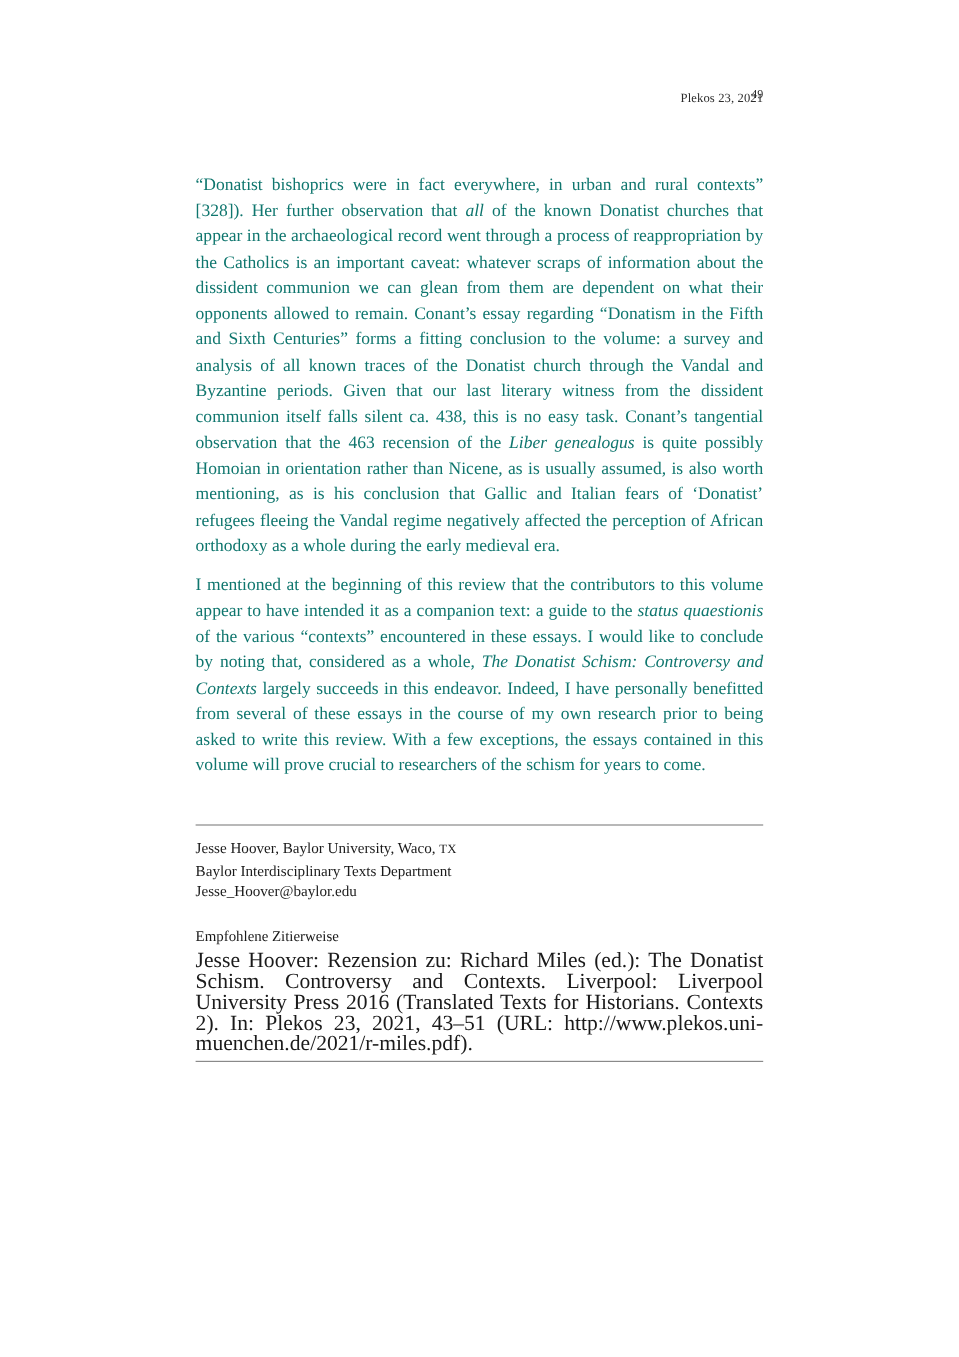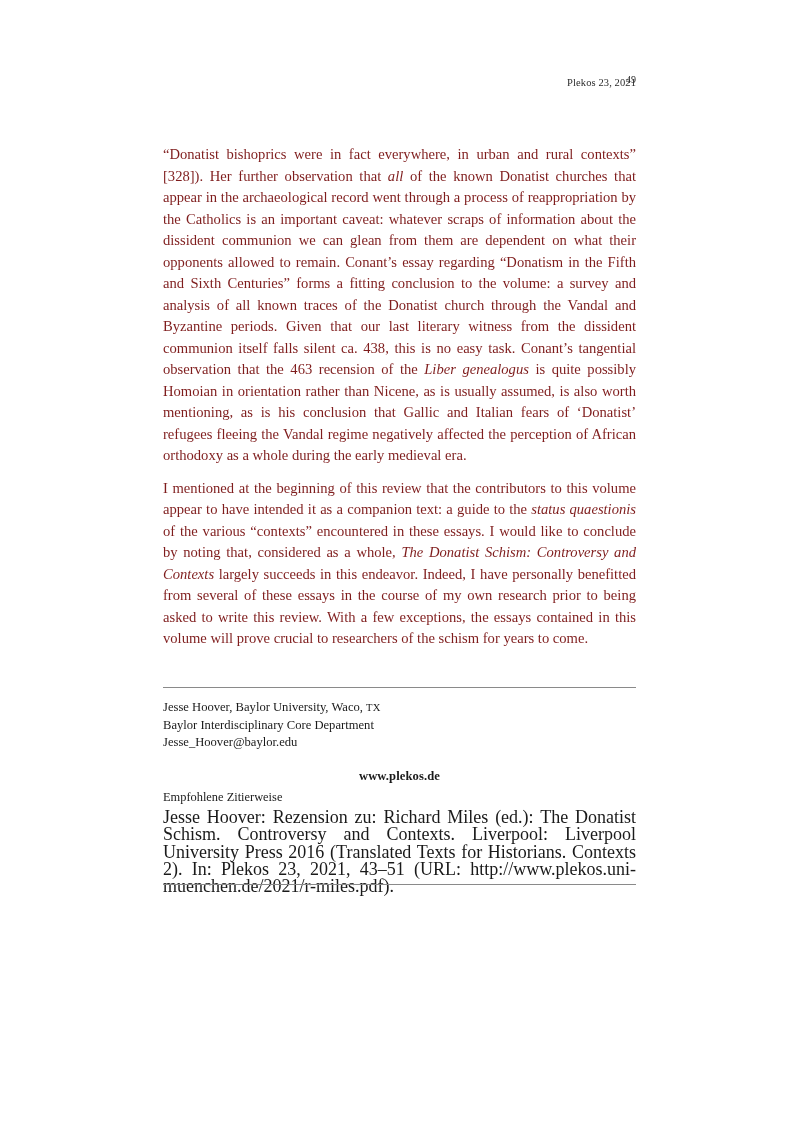--- a/index.html
+++ b/index.html
@@ -56,21 +56,21 @@
     left: 163px;
     top: 144px;
     width: 473px;
   }
   .para {
     font-size: 14.6px;
     line-height: 21.5px;
     text-align: justify;
     text-justify: inter-word;
     margin: 0 0 11px 0;
-    color: #7f1d1d;
+    color: #0f766e;
     hyphens: none;
   }
   .para:last-child { margin-bottom: 16px; }
   .para i, .para em { font-style: italic; }
 
   
   .rule {
     position: absolute;
     left: 163px;
     width: 473px;
@@ -136,25 +136,24 @@
 
   <div class="body-col">
     <p class="para" id="paragraph-1"><span>“Donatist bishoprics were in fact everywhere, in urban and rural contexts” [328]). Her further observation that </span><i>all</i><span> of the known Donatist churches that appear in the archaeological record went through a process of reappropriation by the Catholics is an important caveat: whatever scraps of information about the dissident communion we can glean from them are dependent on what their opponents allowed to remain. Conant’s essay regarding “Donatism in the Fifth and Sixth Centuries” forms a fitting conclusion to the volume: a survey and analysis of all known traces of the Donatist church through the Vandal and Byzantine periods. Given that our last literary witness from the dissident communion itself falls silent ca. 438, this is no easy task. Conant’s tangential observation that the 463 recension of the </span><i>Liber genealogus</i><span> is quite possibly Homoian in orientation rather than Nicene, as is usually assumed, is also worth mentioning, as is his conclusion that Gallic and Italian fears of ‘Donatist’ refugees fleeing the Vandal regime negatively affected the perception of African orthodoxy as a whole during the early medieval era.</span></p>
     <p class="para" id="paragraph-2"><span>I mentioned at the beginning of this review that the contributors to this volume appear to have intended it as a companion text: a guide to the </span><i>status quaestionis</i><span> of the various “contexts” encountered in these essays. I would like to conclude by noting that, considered as a whole, </span><i>The Donatist Schism: Controversy and Contexts</i><span> largely succeeds in this endeavor. Indeed, I have personally benefitted from several of these essays in the course of my own research prior to being asked to write this review. With a few exceptions, the essays contained in this volume will prove crucial to researchers of the schism for years to come.</span></p>
   </div>
 
   <div class="rule rule-top"></div>
 
   <div class="author-block">
     <div><span>Jesse Hoover, Baylor University, Waco, </span><span class="smallcaps">TX</span></div>
-    <div>Baylor Interdisciplinary Core Department</div>
+    <div>Baylor Interdisciplinary Texts Department</div>
     <div>Jesse_Hoover@baylor.edu</div>
   </div>
 
   <div class="colophon">
-    <div class="colophon-site">www.plekos.de</div>
     <div class="colophon-label">Empfohlene Zitierweise</div>
     <div class="colophon-citation">Jesse Hoover: Rezension zu: Richard Miles (ed.): The Donatist Schism. Controversy and Contexts. Liverpool: Liverpool University Press 2016 (Translated Texts for Historians. Contexts 2). In: Plekos 23, 2021, 43–51 (URL: http://www.plekos.uni-muenchen.de/2021/r-miles.pdf).</div>
   </div>
 
   <div class="rule rule-bot"></div>
 
 </div>
 
 </body></html>

